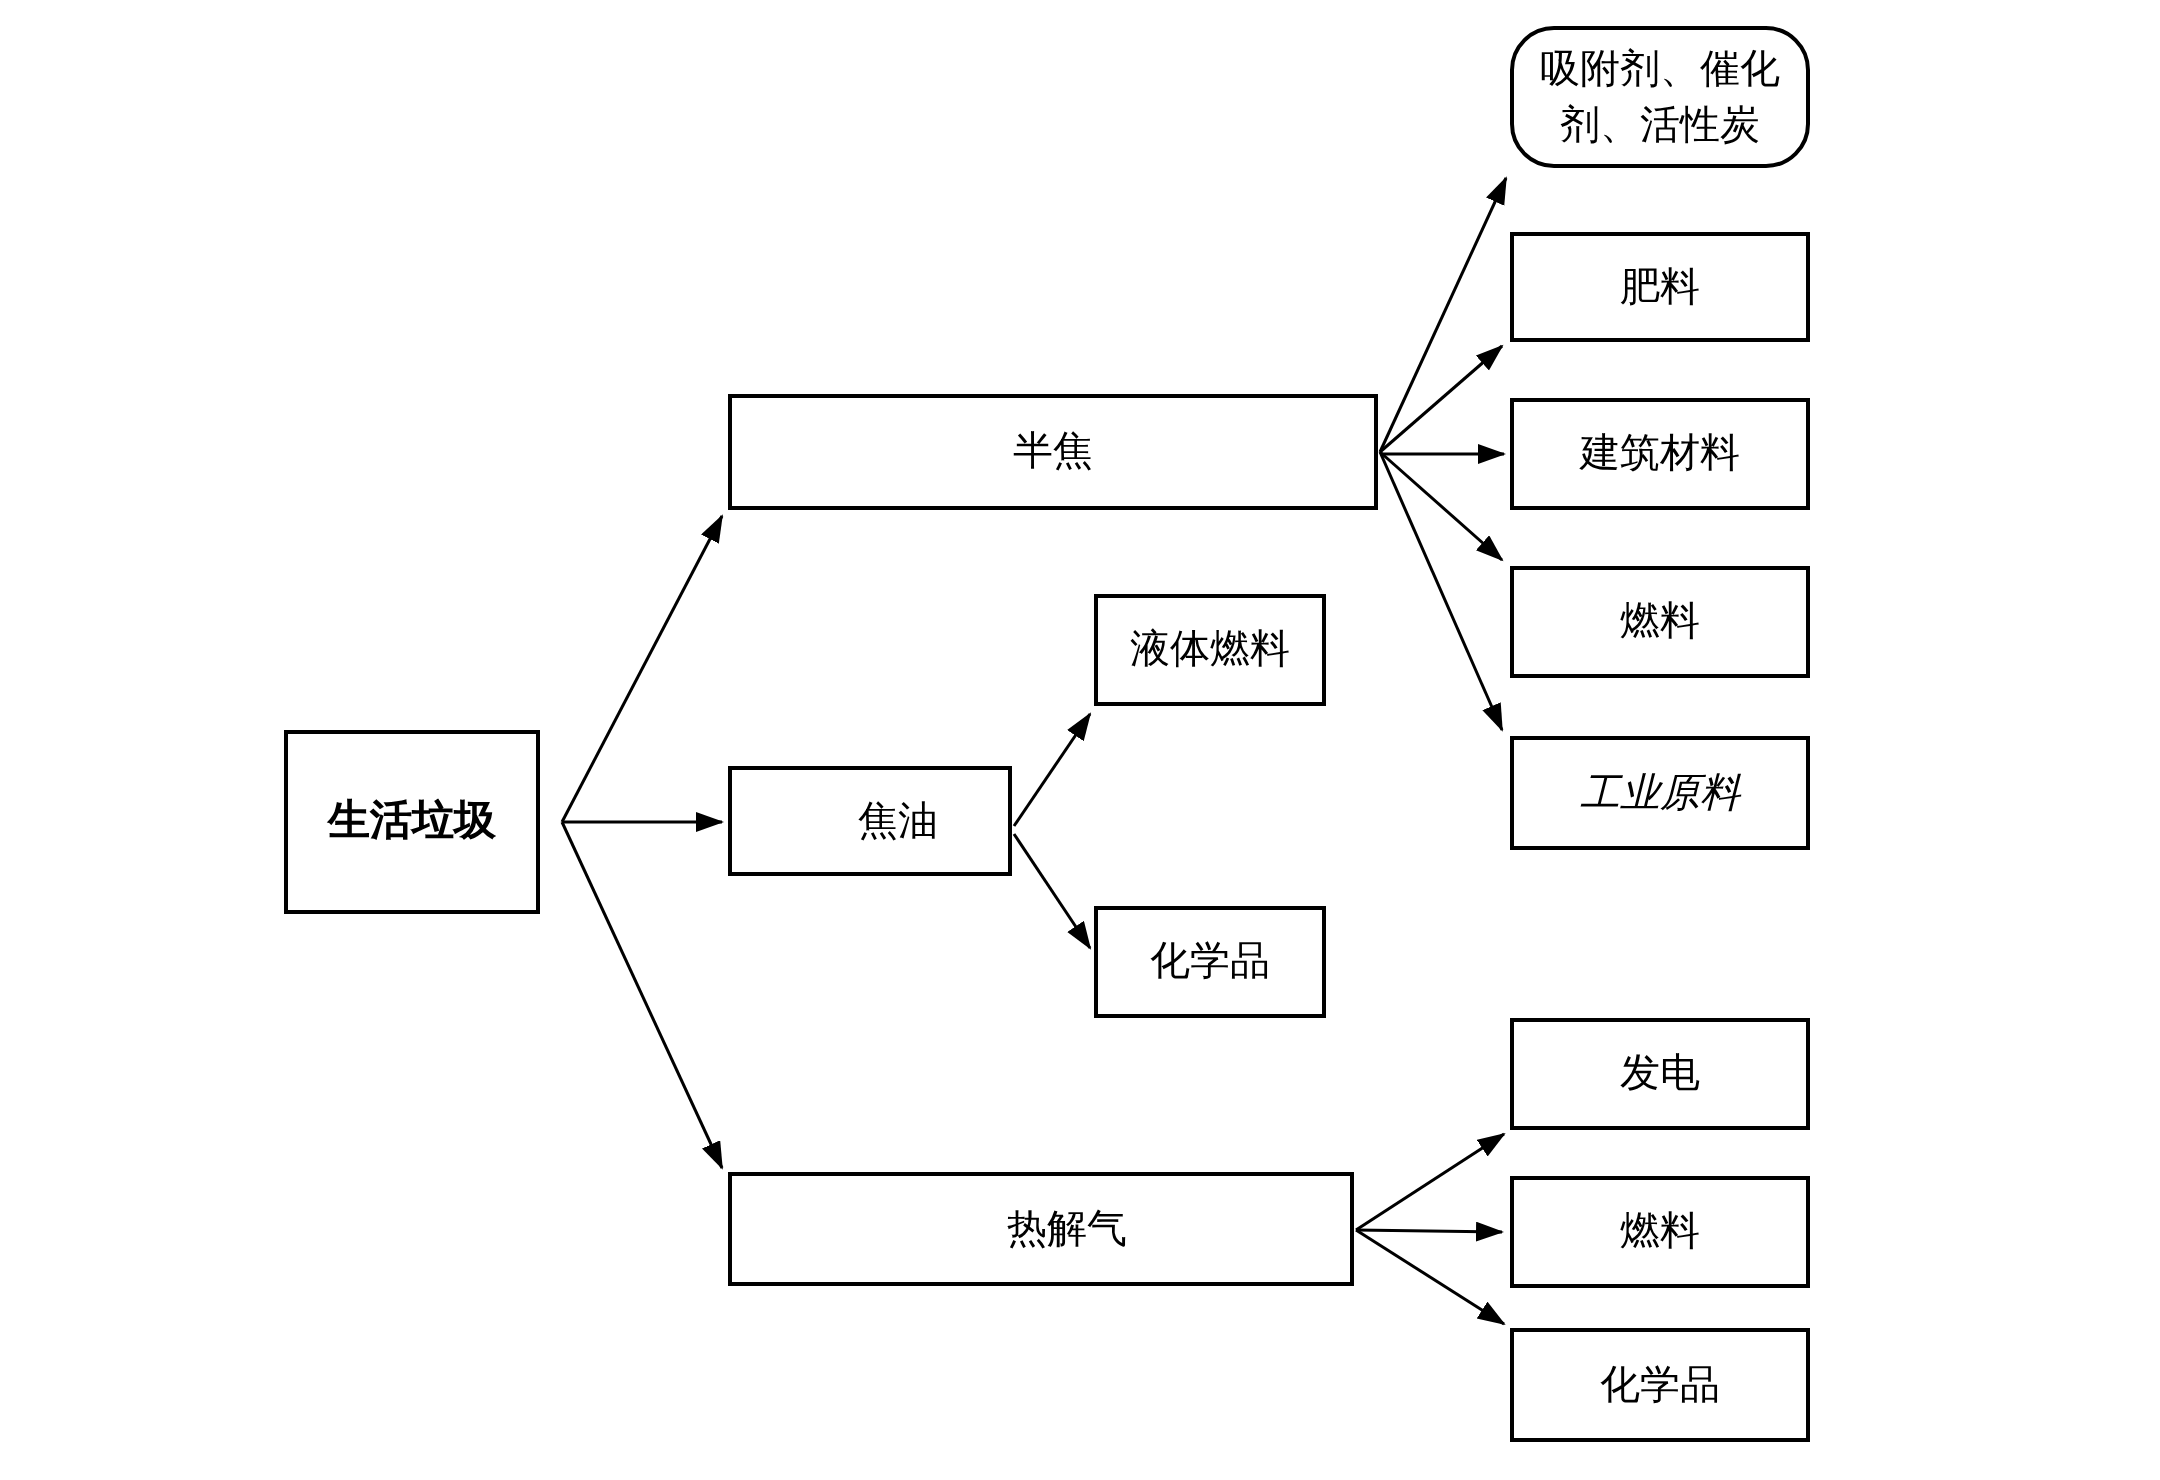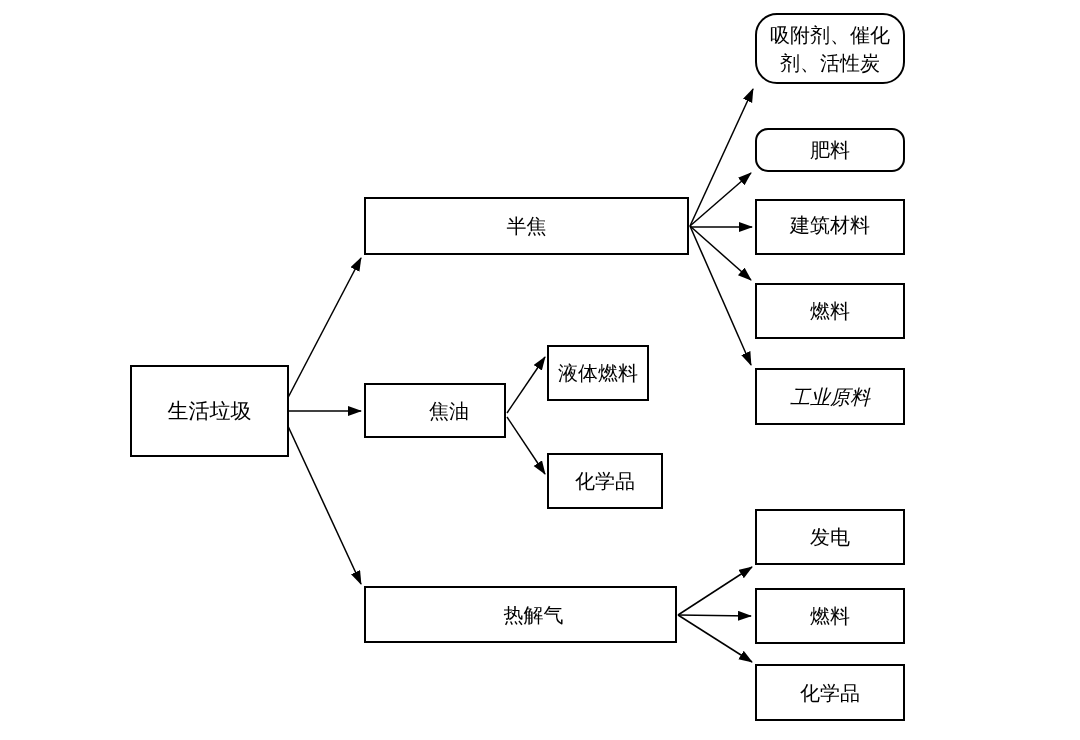--- a/index.html
+++ b/index.html
@@ -64,46 +64,46 @@
         <line x1="690" y1="226" x2="751" y2="173" marker-end="url(#arrowhead)"></line>
         <line x1="690" y1="227" x2="752" y2="227" marker-end="url(#arrowhead)"></line>
         <line x1="690" y1="226" x2="751" y2="280" marker-end="url(#arrowhead)"></line>
         <line x1="690" y1="226" x2="751" y2="365" marker-end="url(#arrowhead)"></line>
         <line x1="678" y1="615" x2="752" y2="567" marker-end="url(#arrowhead)"></line>
         <line x1="678" y1="615" x2="751" y2="616" marker-end="url(#arrowhead)"></line>
         <line x1="678" y1="615" x2="752" y2="662" marker-end="url(#arrowhead)"></line>
       </g>
   </svg>
   <div id="node-layer">
-      <div class="node sans" style="left: 130px; top: 365px; width: 159px; height: 92px;">
+      <div class="node sans" style="left: 142px; top: 365px; width: 128px; height: 92px; font-weight: bold;">
         <span class="label">生活垃圾</span>
       </div>
       <div class="node" style="left: 364px; top: 197px; width: 325px; height: 58px;">
         <span class="label">半焦</span>
       </div>
       <div class="node" style="left: 364px; top: 383px; width: 142px; height: 55px; padding-left: 28px;">
         <span class="label">焦油</span>
       </div>
       <div class="node" style="left: 364px; top: 586px; width: 313px; height: 57px; padding-left: 26px;">
         <span class="label">热解气</span>
       </div>
-      <div class="node" style="left: 547px; top: 297px; width: 102px; height: 56px; margin-top: 48px;">
+      <div class="node" style="left: 547px; top: 297px; width: 116px; height: 56px;">
         <span class="label">液体燃料</span>
       </div>
       <div class="node" style="left: 547px; top: 453px; width: 116px; height: 56px;">
         <span class="label">化学品</span>
       </div>
       <div class="node" style="left: 755px; top: 13px; width: 150px; height: 71px; border-radius: 22px;">
         <span class="label">吸附剂、催化
 剂、活性炭</span>
       </div>
-      <div class="node" style="left: 755px; top: 128px; width: 150px; height: 44px; border-radius: 13px;">
+      <div class="node" style="left: 755px; top: 116px; width: 150px; height: 55px;">
         <span class="label">肥料</span>
       </div>
-      <div class="node" style="left: 755px; top: 199px; width: 150px; height: 56px; font-family: Liberation Mono, monospace;">
+      <div class="node" style="left: 755px; top: 199px; width: 150px; height: 56px;">
         <span class="label">建筑材料</span>
       </div>
       <div class="node" style="left: 755px; top: 283px; width: 150px; height: 56px;">
         <span class="label">燃料</span>
       </div>
       <div class="node" style="left: 755px; top: 368px; width: 150px; height: 57px; font-style: italic;">
         <span class="label">工业原料</span>
       </div>
       <div class="node" style="left: 755px; top: 509px; width: 150px; height: 56px;">
         <span class="label">发电</span>

